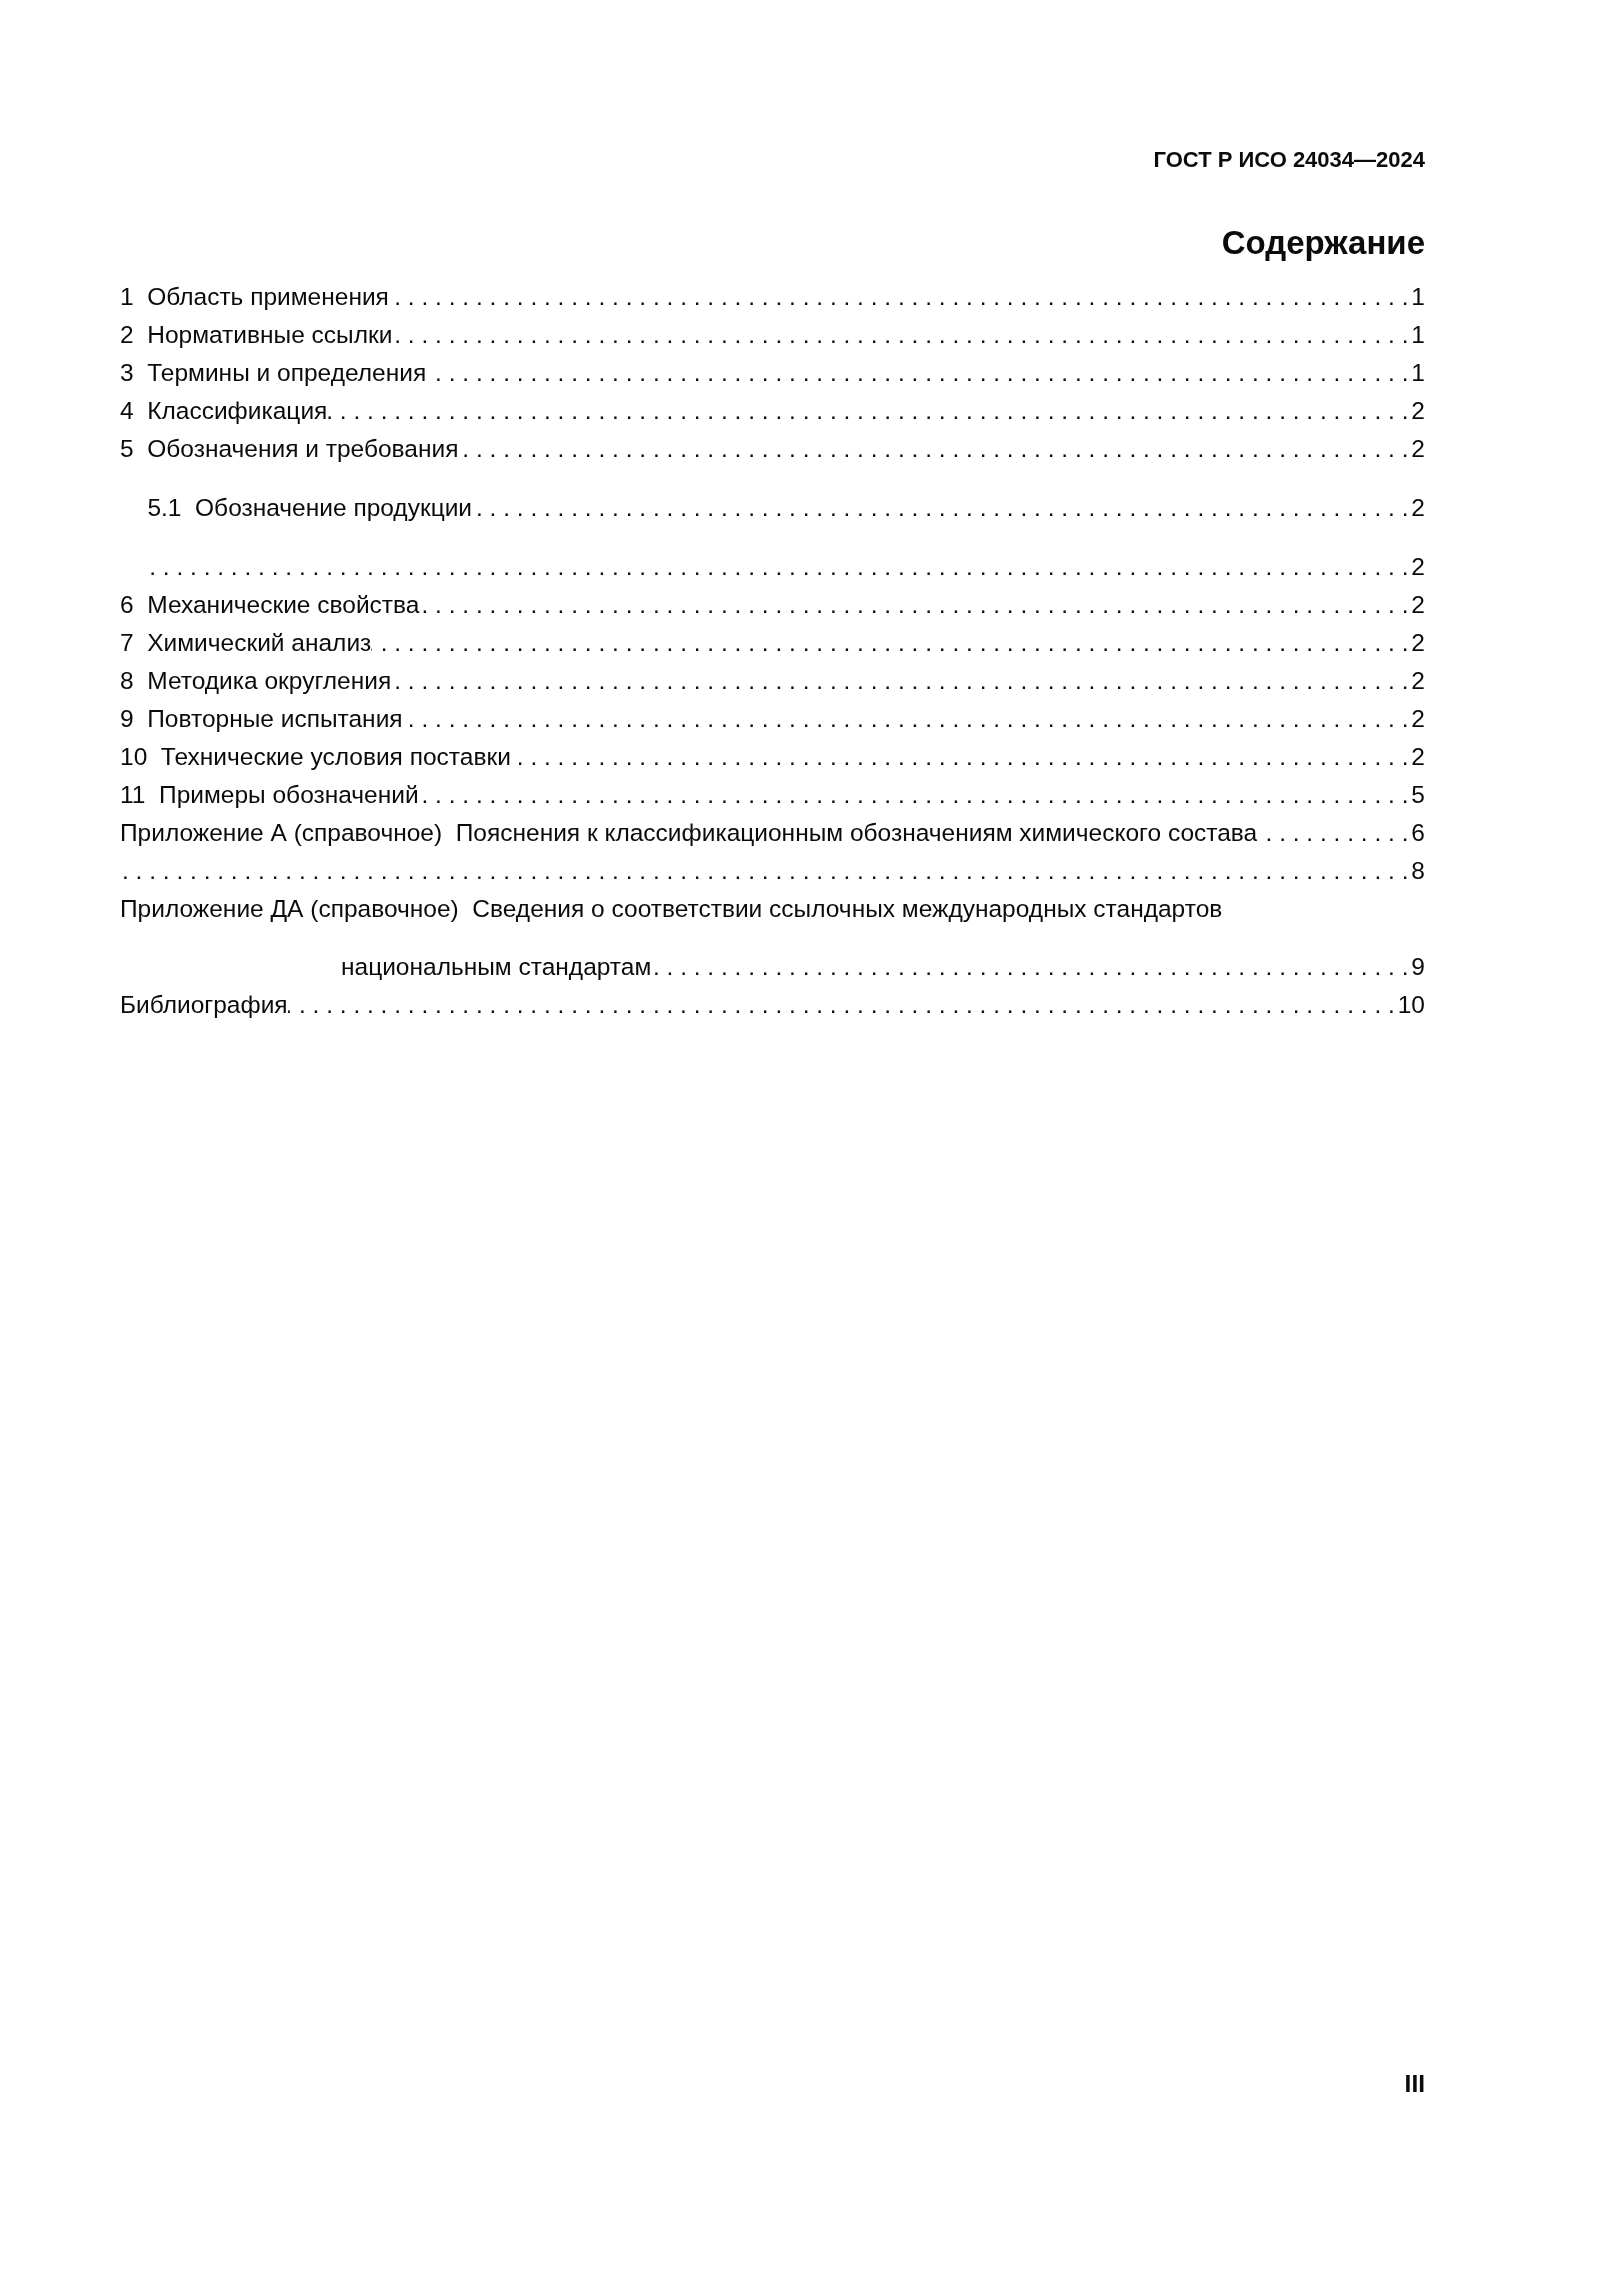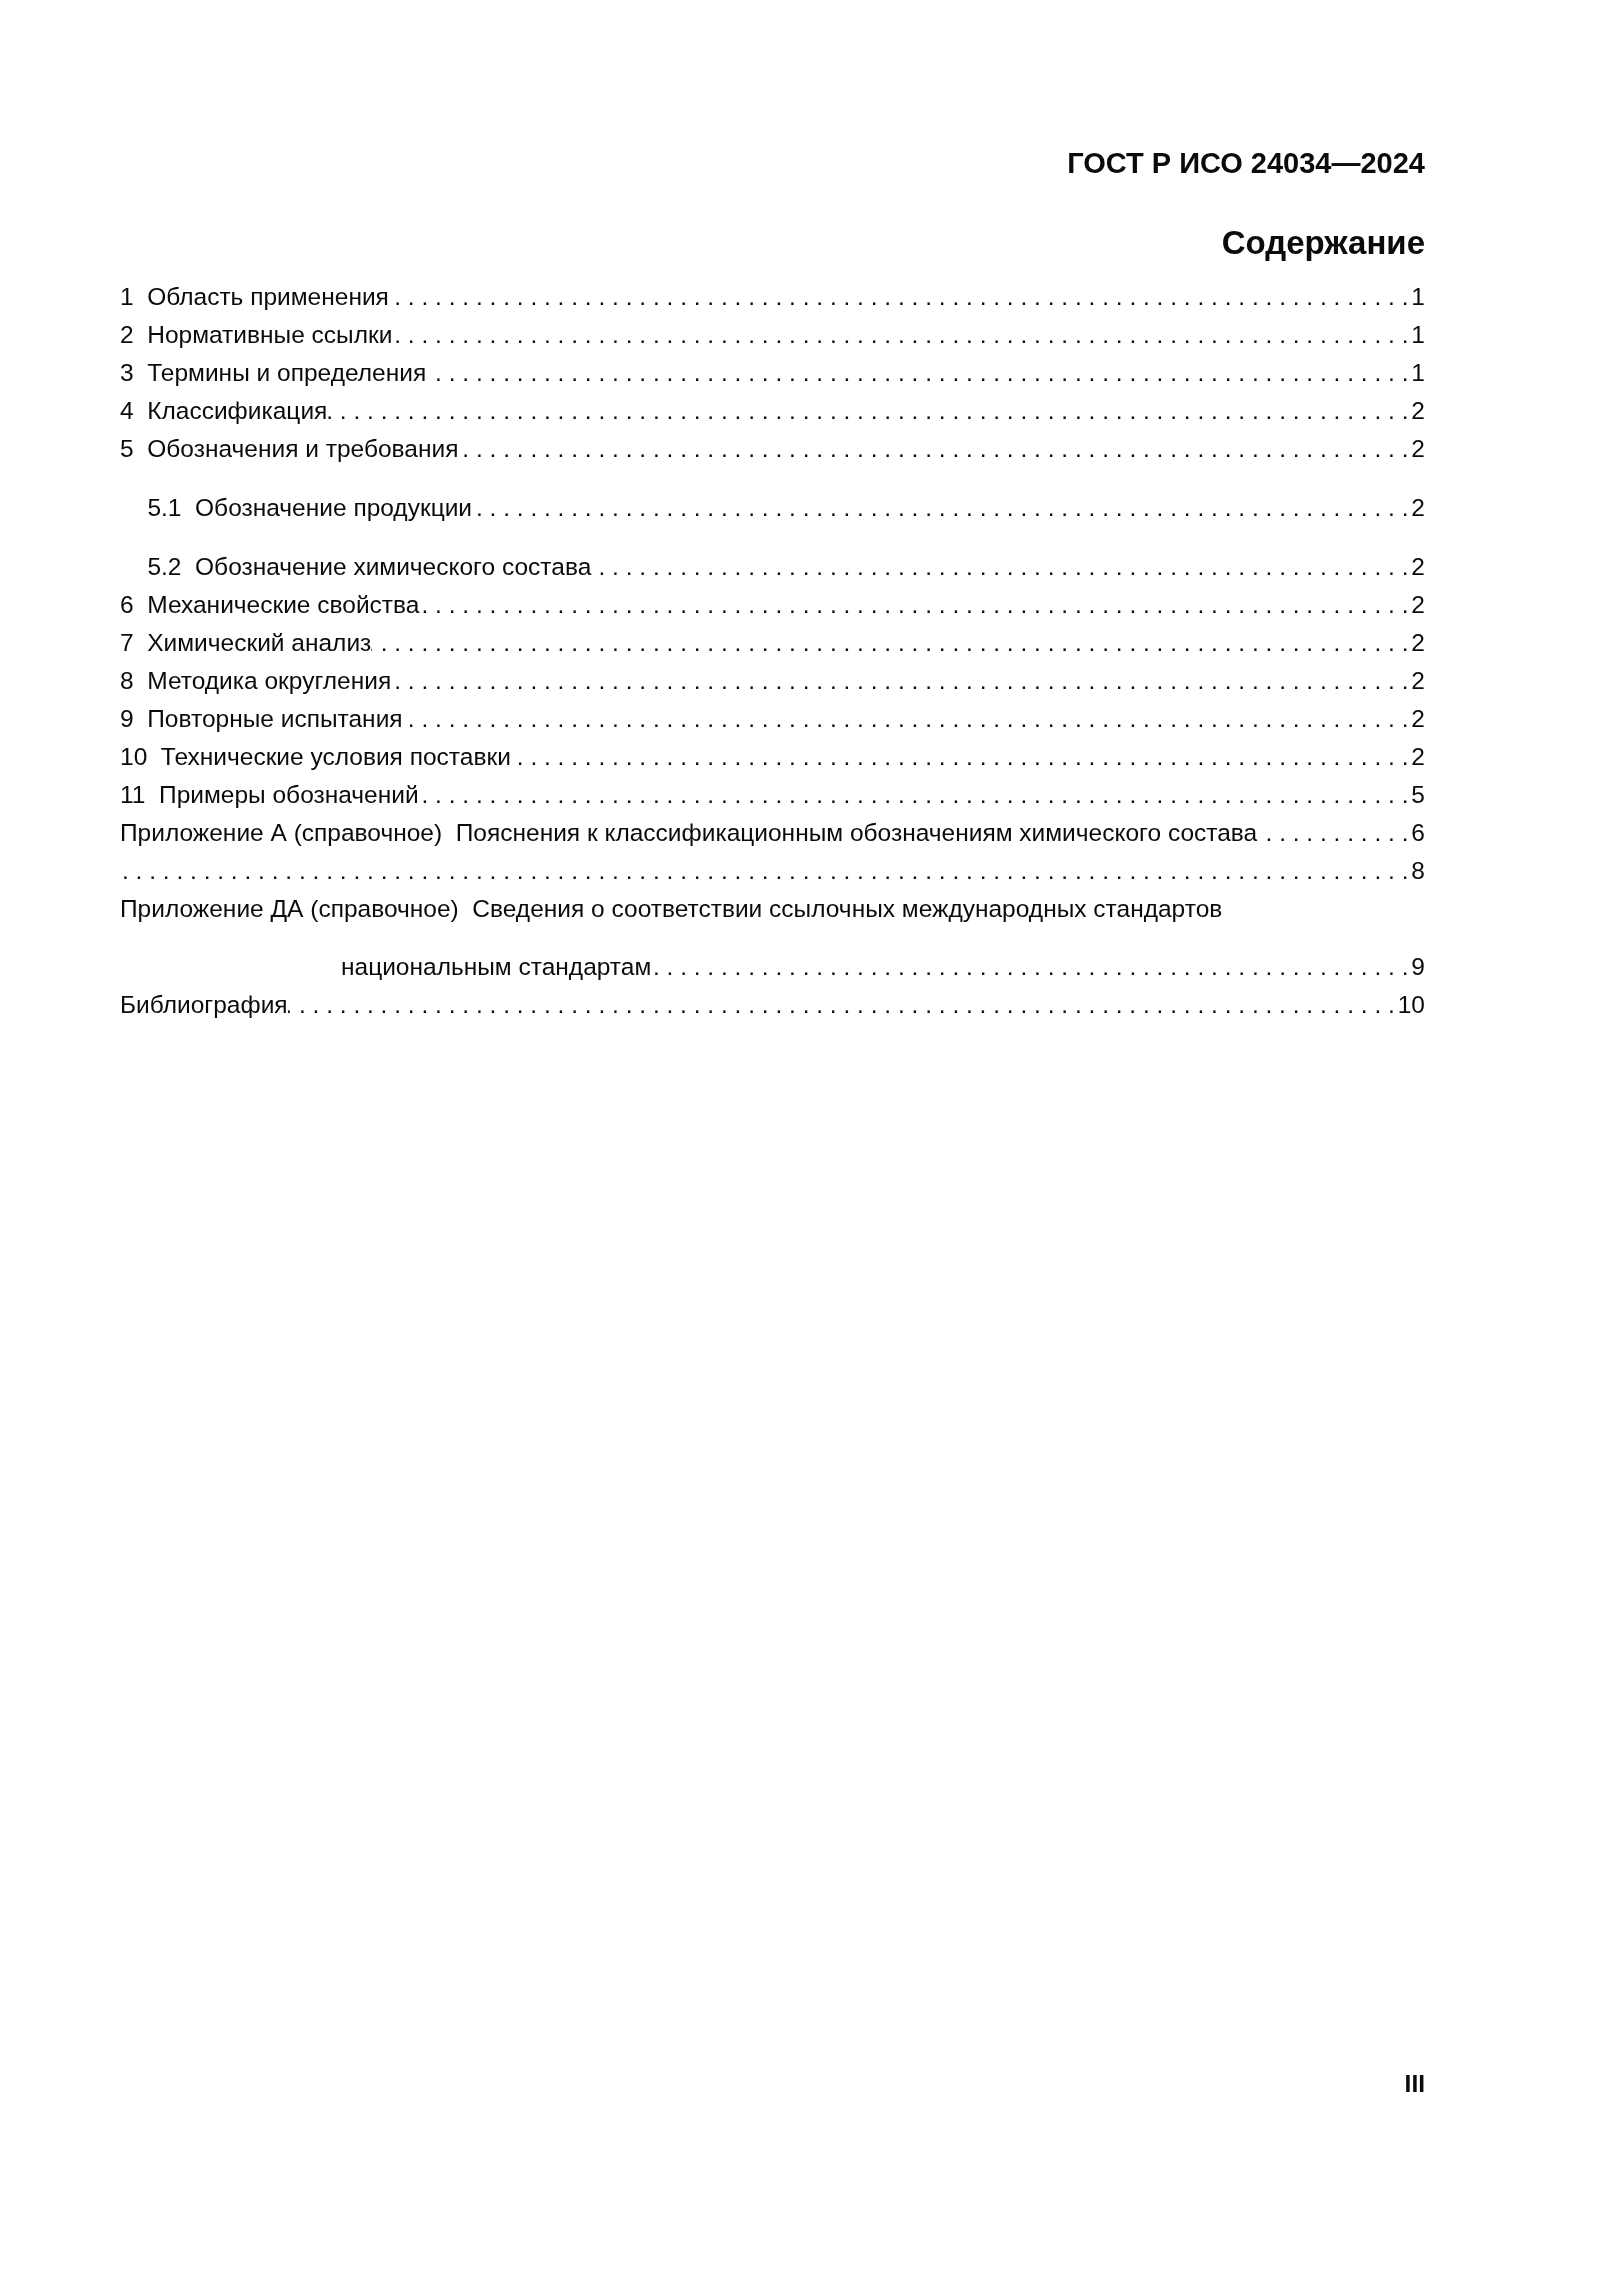--- a/index.html
+++ b/index.html
@@ -12,21 +12,21 @@
     font-family: "Liberation Sans", sans-serif;
     color: #0b0b0b;
     overflow: hidden;
   }
   .doc-header {
     position: absolute;
     top: 149px;
     left: 120px;
     width: 1305px;
     text-align: right;
-    font-size: 29px;
+    font-size: 22px;
     font-weight: bold;
     line-height: 1;
     white-space: pre;
   }
   .doc-title {
     position: absolute;
     top: 226px;
     left: 120px;
     width: 1305px;
     text-align: right;
@@ -104,21 +104,20 @@
         <span class="toc-label">5  Обозначения и требования</span>
         <span class="toc-leader">. . . . . . . . . . . . . . . . . . . . . . . . . . . . . . . . . . . . . . . . . . . . . . . . . . . . . . . . . . . . . . . . . . . . . . . . . . . . . . . . . . . . . . . . . . . . . . . . . . . . . . . . . . . . . . . . . . . . . . . . . . . . . . . . . . . . . . . . . . . .</span>
         <span class="toc-page">2</span>
       </div>
       <div class="toc-row indent-1">
         <span class="toc-label">5.1  Обозначение продукции</span>
         <span class="toc-leader">. . . . . . . . . . . . . . . . . . . . . . . . . . . . . . . . . . . . . . . . . . . . . . . . . . . . . . . . . . . . . . . . . . . . . . . . . . . . . . . . . . . . . . . . . . . . . . . . . . . . . . . . . . . . . . . . . . . . . . . . . . . . . . . . . . . . . . . . . . . .</span>
         <span class="toc-page">2</span>
       </div>
       <div class="toc-row indent-1">
-        <span class="toc-label">5.2  Обозначение химического состава</span>
         <span class="toc-leader">. . . . . . . . . . . . . . . . . . . . . . . . . . . . . . . . . . . . . . . . . . . . . . . . . . . . . . . . . . . . . . . . . . . . . . . . . . . . . . . . . . . . . . . . . . . . . . . . . . . . . . . . . . . . . . . . . . . . . . . . . . . . . . . . . . . . . . . . . . . .</span>
         <span class="toc-page">2</span>
       </div>
       <div class="toc-row indent-0">
         <span class="toc-label">6  Механические свойства</span>
         <span class="toc-leader">. . . . . . . . . . . . . . . . . . . . . . . . . . . . . . . . . . . . . . . . . . . . . . . . . . . . . . . . . . . . . . . . . . . . . . . . . . . . . . . . . . . . . . . . . . . . . . . . . . . . . . . . . . . . . . . . . . . . . . . . . . . . . . . . . . . . . . . . . . . .</span>
         <span class="toc-page">2</span>
       </div>
       <div class="toc-row indent-0">
         <span class="toc-label">7  Химический анализ</span>

